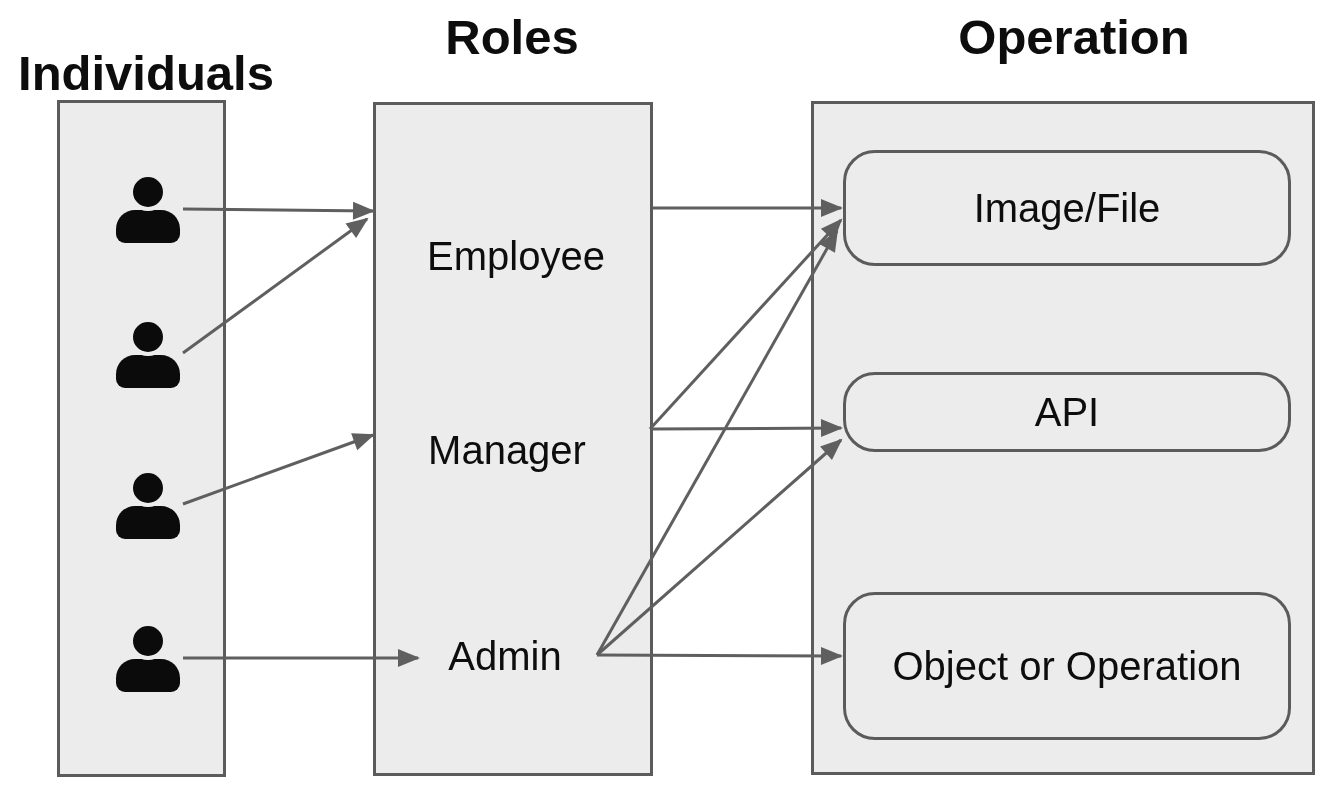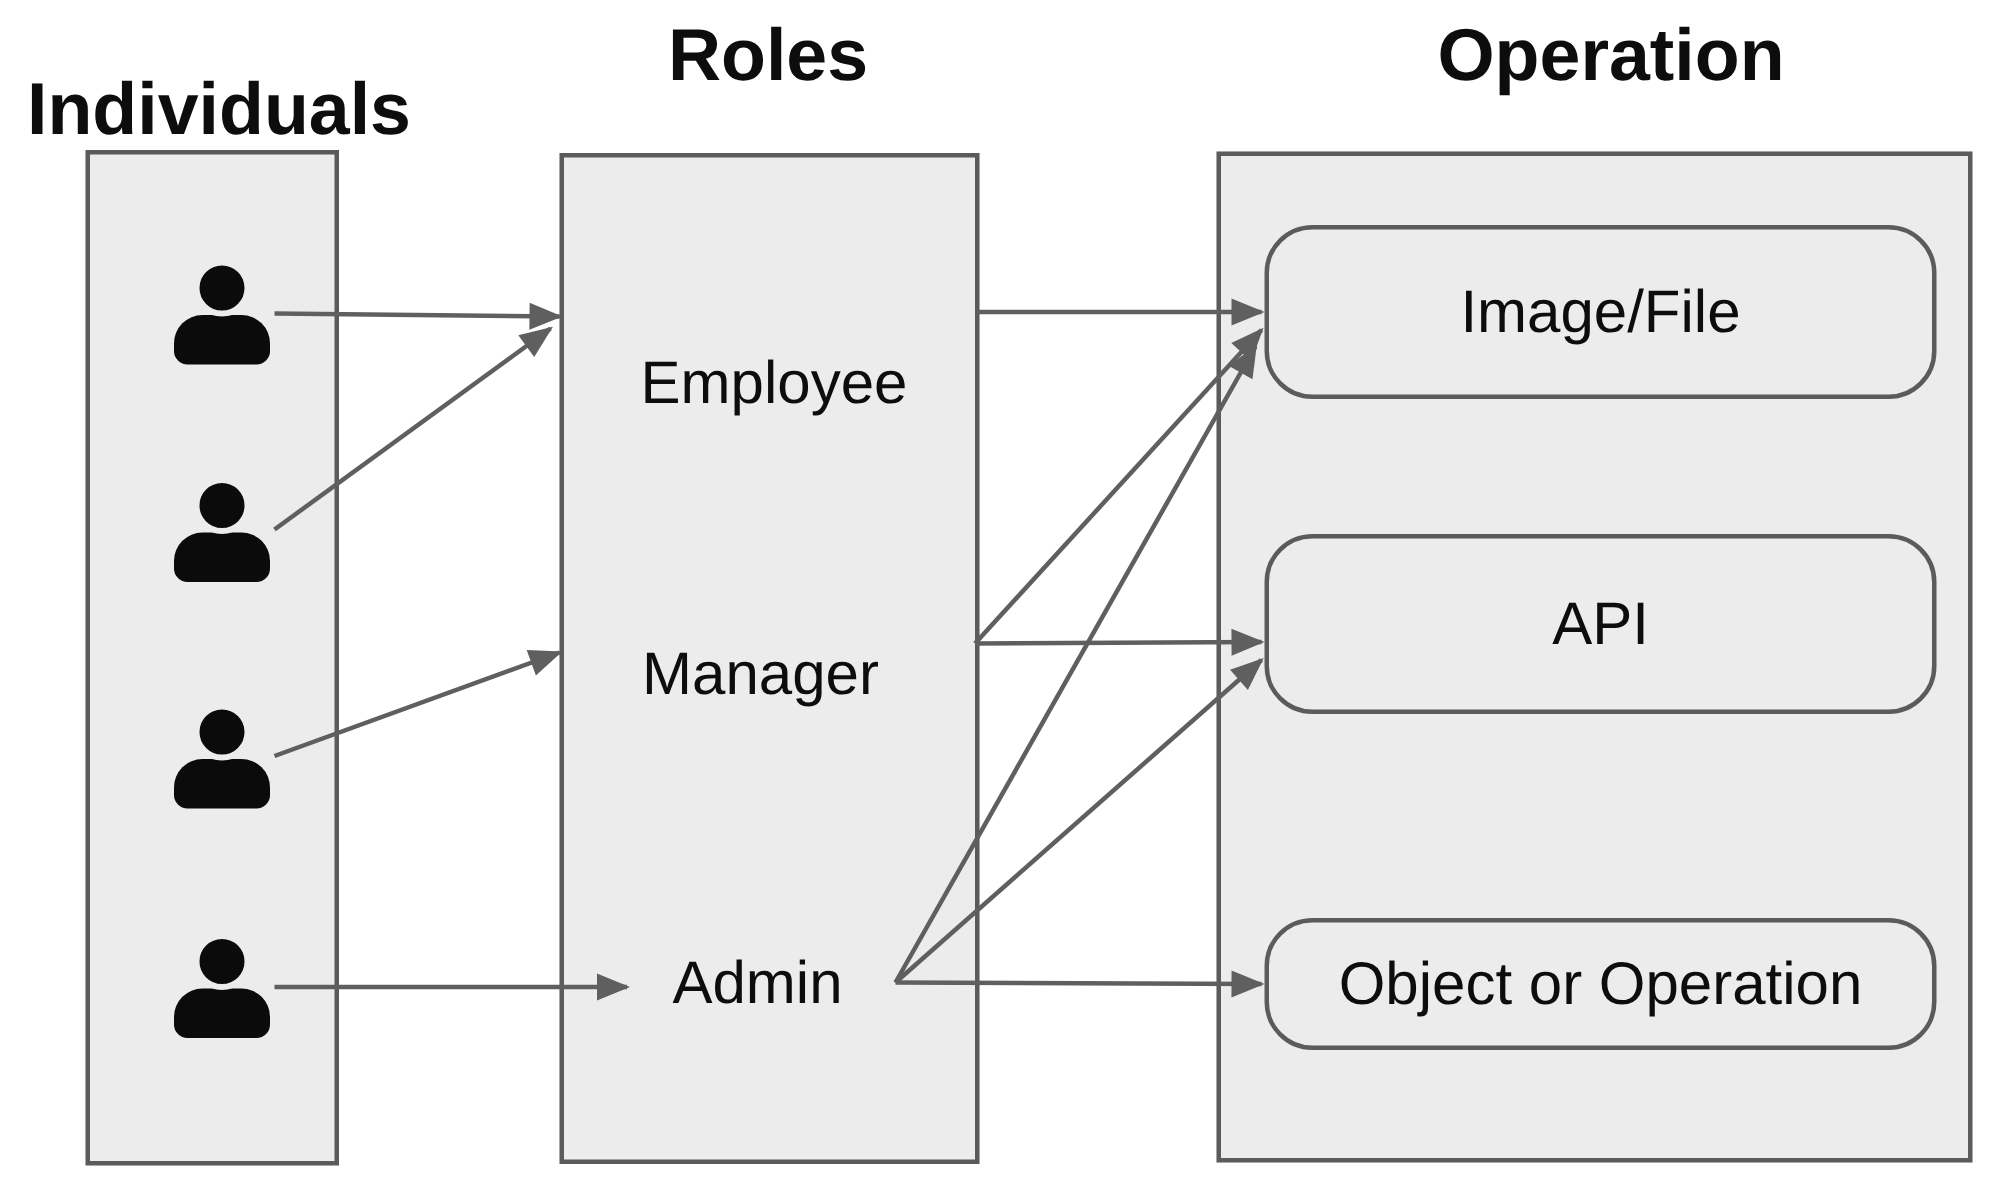--- a/index.html
+++ b/index.html
@@ -56,22 +56,22 @@
     left: 843px;
     width: 448px;
     background: var(--box-fill, #ececec);
     border: 3px solid var(--box-border, #5b5b5b);
     border-radius: 32px;
     display: flex;
     align-items: center;
     justify-content: center;
   }
   #resource-image-file { top: 150px; height: 116px; }
-  #resource-api        { top: 356px; height: 120px; }
-  #resource-object     { top: 612px; height: 88px; }
+  #resource-api        { top: 372px; height: 80px; }
+  #resource-object     { top: 592px; height: 148px; }
   .resource-label {
     font-size: 40px;
     color: var(--text, #0d0d0d);
     white-space: nowrap;
   }
 
   #overlay {
     position: absolute;
     left: 0; top: 0;
     width: 1340px;

